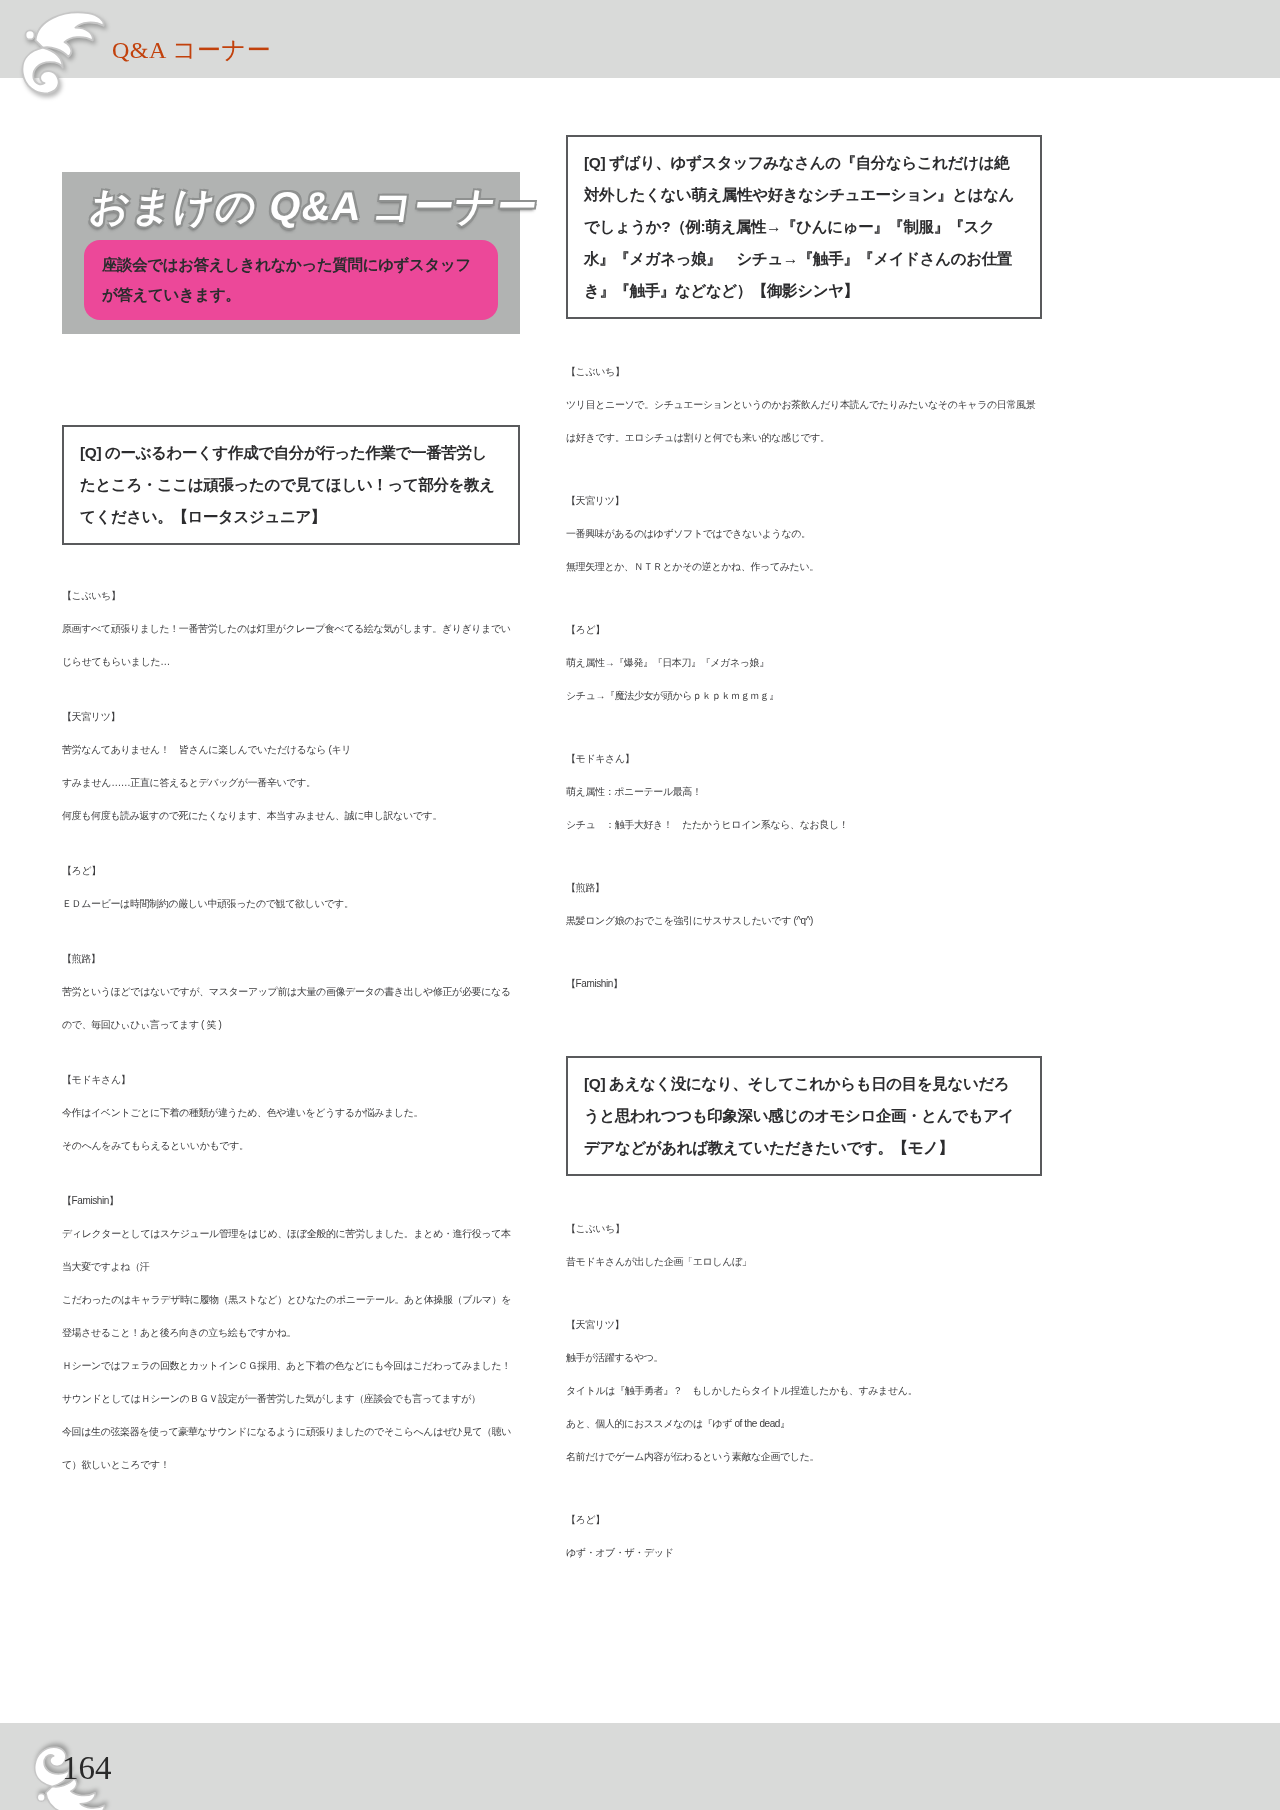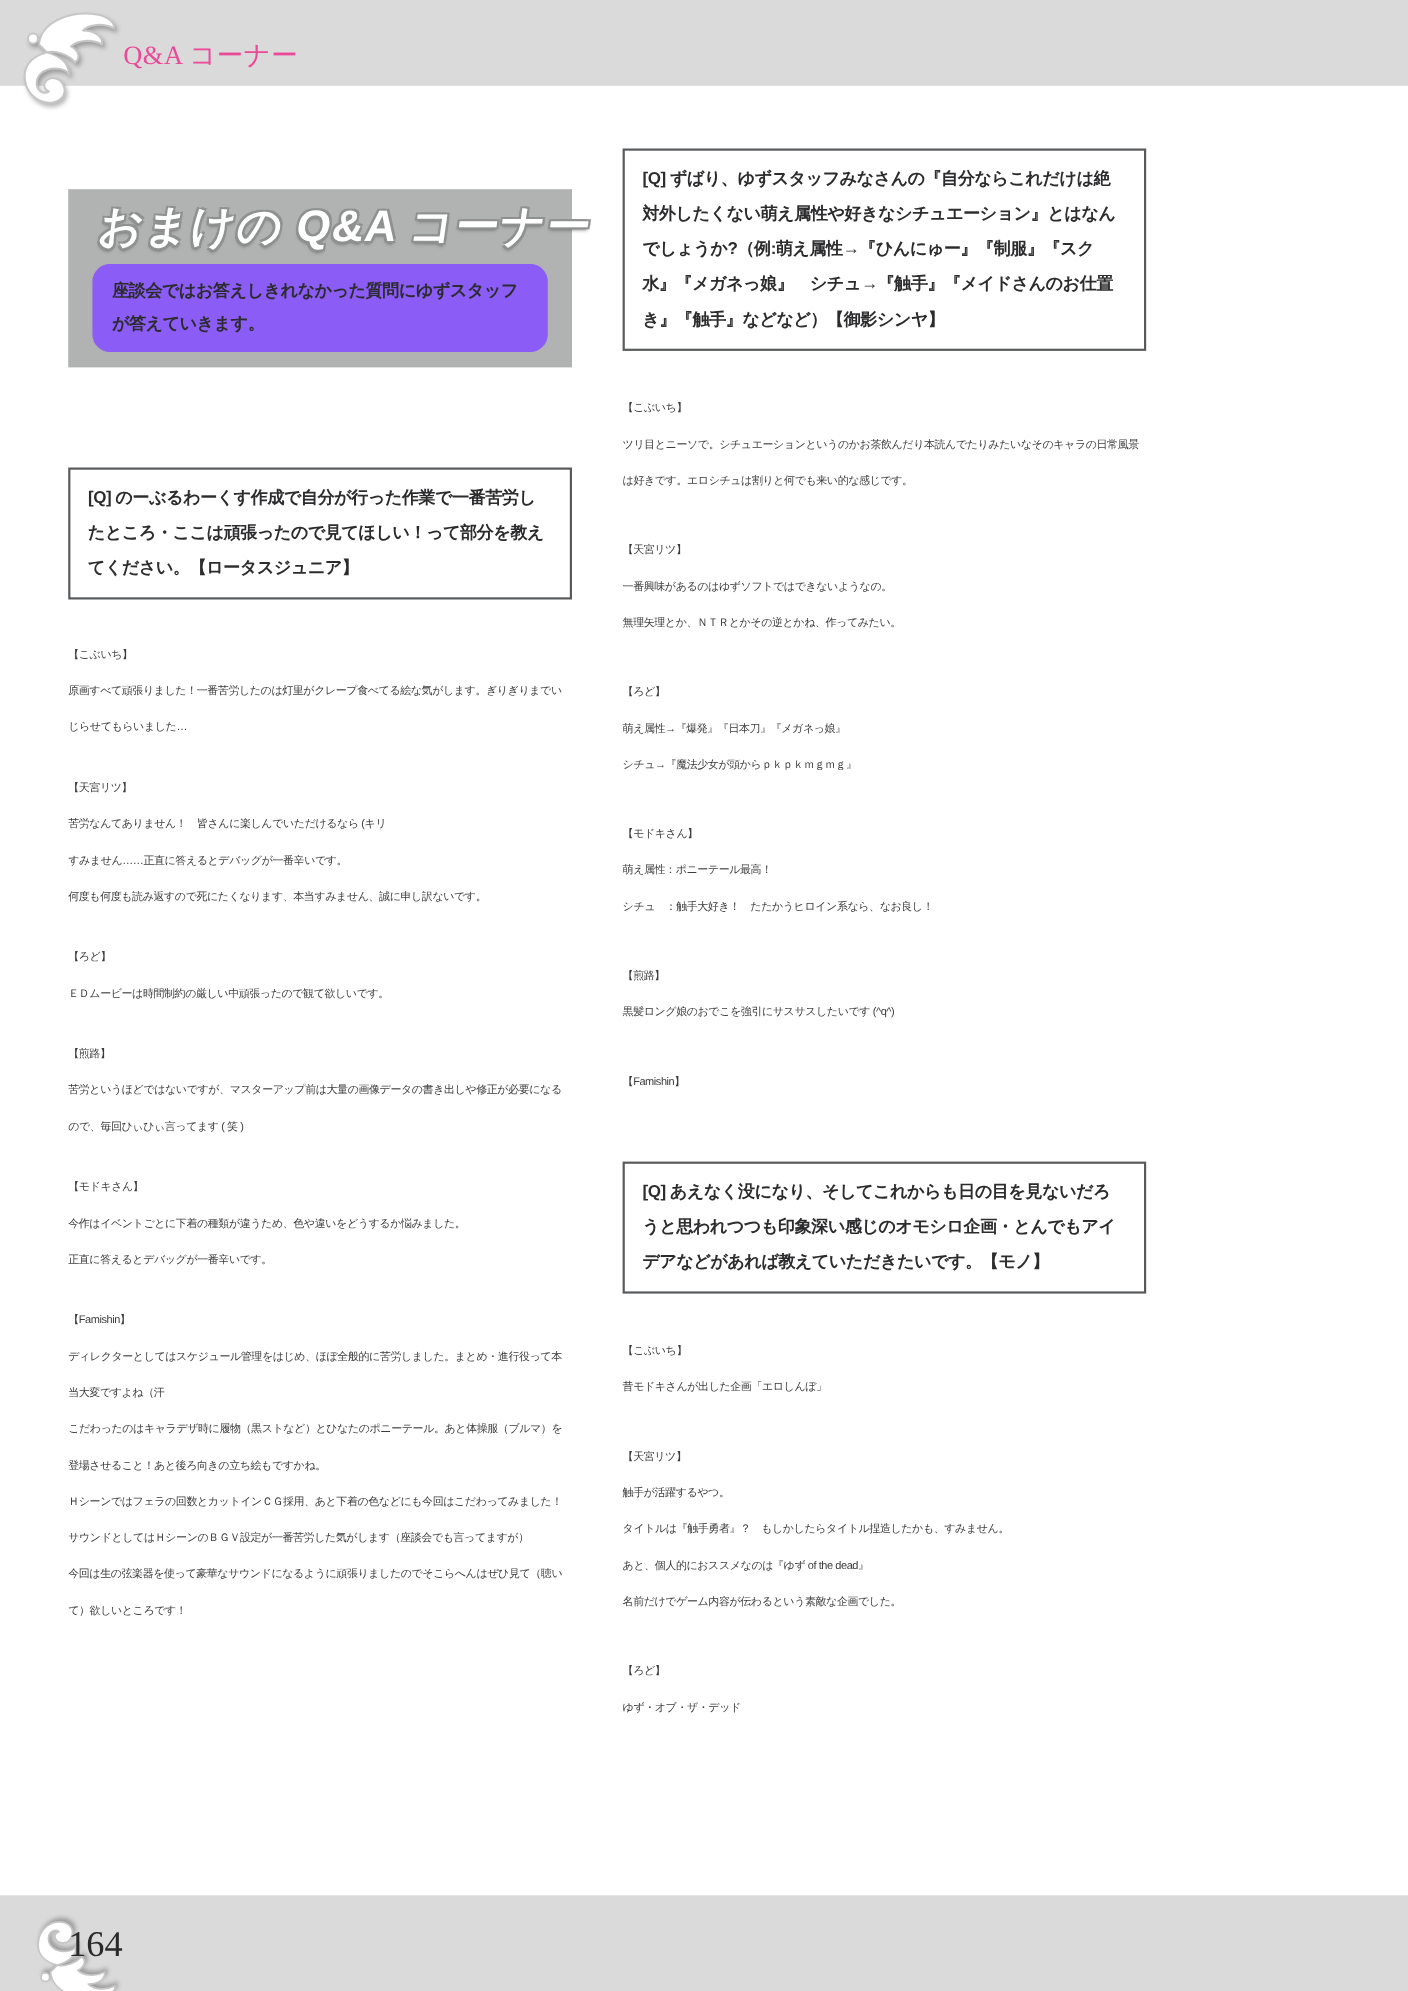--- a/index.html
+++ b/index.html
@@ -14,41 +14,41 @@
     font-family:"Liberation Sans","DejaVu Sans",sans-serif;color:var(--text);
     overflow:hidden;
   }
   .top-band{
     position:absolute;top:0;left:0;width:1280px;height:78px;
     background:var(--band-gray);
   }
   .top-title{
     position:absolute;left:112px;top:34px;
     font-family:"Liberation Serif","DejaVu Serif",serif;
-    font-size:24px;color:#ec4899;letter-spacing:0.5px;white-space:nowrap;
+    font-size:24px;color:#c2410c;letter-spacing:0.5px;white-space:nowrap;
   }
   .flourish{position:absolute;filter:drop-shadow(2px 3px 2px rgba(0,0,0,0.28));}
   .flourish-top{left:10px;top:4px;width:100px;height:100px;}
   .flourish-bottom{left:8px;top:1738px;width:118px;height:86px;transform:rotate(180deg) scaleX(-1);}
   .col{position:absolute;top:78px;}
   .col-left{left:62px;width:458px;}
   .col-right{left:566px;width:476px;}
 
   .banner{
     margin-top:94px;background:var(--banner-gray);
     padding:12px 0 14px 0;
   }
   .banner-title{
     margin-left:28px;font-size:40px;line-height:44px;font-weight:bold;color:#ffffff;
     transform:skewX(-8deg);letter-spacing:1px;white-space:nowrap;
     text-shadow:-2px -2px 0 #8f9190, 2px -2px 0 #8f9190, -2px 2px 0 #8f9190,
                  2px 2px 0 #8f9190, 0 3px 3px rgba(60,60,60,0.55);
   }
   .banner-sub{
-    margin:12px 22px 0 22px;background:#8b5cf6;border-radius:16px;
+    margin:12px 22px 0 22px;background:#ec4899;border-radius:16px;
     padding:10px 18px;font-weight:bold;font-size:15.5px;letter-spacing:-0.4px;
     line-height:30px;color:#2c2c2e;
   }
   .qbox{
     border:2px solid var(--box-border);background:#ffffff;
     padding:10px 16px;font-weight:bold;font-size:15.5px;letter-spacing:-0.4px;
     line-height:32px;color:#2c2c2e;
   }
   .col-left .qbox{margin-top:91px;}
   .col-right .qbox-first{margin-top:57px;}
@@ -105,21 +105,21 @@
     <div class="a-name">【ろど】</div>
     <div class="a-line">ＥＤムービーは時間制約の厳しい中頑張ったので観て欲しいです。</div>
   </div>
   <div class="answer">
     <div class="a-name">【煎路】</div>
     <div class="a-line">苦労というほどではないですが、マスターアップ前は大量の画像データの書き出しや修正が必要になるので、毎回ひぃひぃ言ってます ( 笑 )</div>
   </div>
   <div class="answer">
     <div class="a-name">【モドキさん】</div>
     <div class="a-line">今作はイベントごとに下着の種類が違うため、色や違いをどうするか悩みました。</div>
-    <div class="a-line">正直に答えるとデバッグが一番辛いです。</div>
+    <div class="a-line">そのへんをみてもらえるといいかもです。</div>
   </div>
   <div class="answer">
     <div class="a-name">【Famishin】</div>
     <div class="a-line">ディレクターとしてはスケジュール管理をはじめ、ほぼ全般的に苦労しました。まとめ・進行役って本当大変ですよね（汗</div>
     <div class="a-line">こだわったのはキャラデザ時に履物（黒ストなど）とひなたのポニーテール。あと体操服（ブルマ）を登場させること！あと後ろ向きの立ち絵もですかね。</div>
     <div class="a-line">Ｈシーンではフェラの回数とカットインＣＧ採用、あと下着の色などにも今回はこだわってみました！</div>
     <div class="a-line">サウンドとしてはＨシーンのＢＧＶ設定が一番苦労した気がします（座談会でも言ってますが）</div>
     <div class="a-line">今回は生の弦楽器を使って豪華なサウンドになるように頑張りましたのでそこらへんはぜひ見て（聴いて）欲しいところです！</div>
   </div>
 </div>

